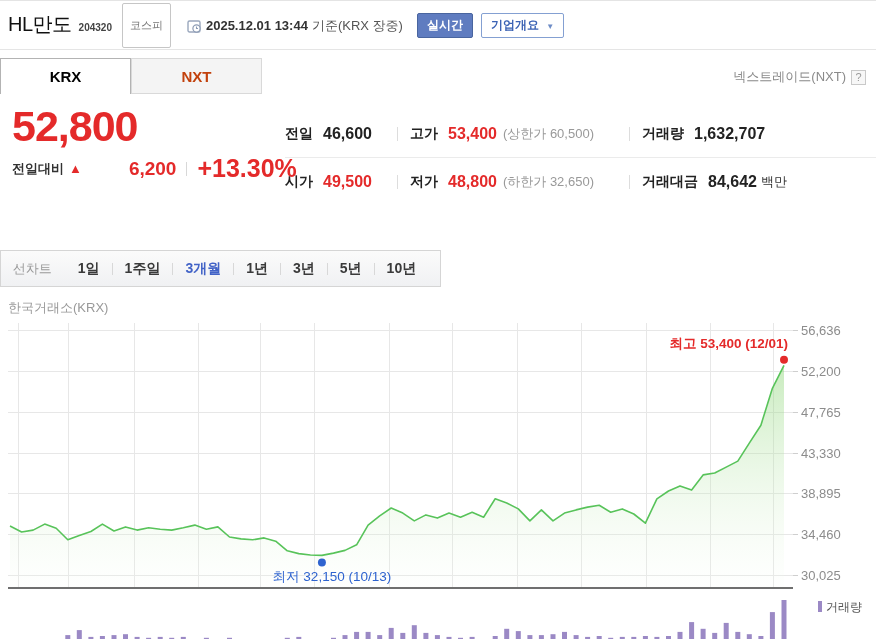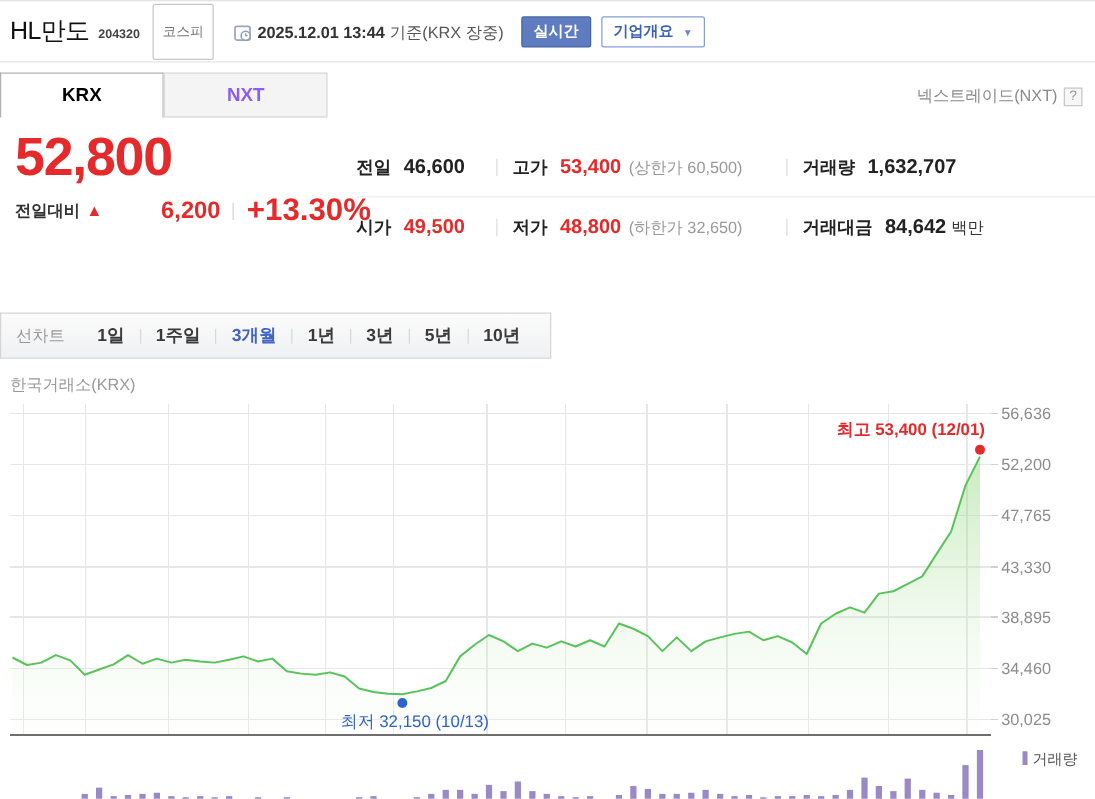--- a/index.html
+++ b/index.html
@@ -26,21 +26,21 @@
     background:#fff; border:1px solid #84a0d2; padding:3px 9px; border-radius:2px; cursor:pointer; }
   .btn-overview .caret { font-size:8px; color:#6d8cc6; margin-left:4px; }
 
   .hdr-divider { height:1px; background:#e5e5e5; margin:2px 0 0 0; }
 
   
   .tabs-row { position:relative; height:36px; margin-top:8px; }
   .tab { position:absolute; top:0; height:36px; width:131px; display:flex; align-items:center; justify-content:center;
     font-size:15px; font-weight:bold; cursor:pointer; }
   .tab.active { left:0; background:#fff; border:1px solid #b3b3b3; border-bottom:none; color:#000; }
-  .tab.inactive { left:131px; background:#f4f4f4; border:1px solid #d9d9d9; color:#8b5cf6;text-align:center; }
+  .tab.inactive { left:131px; background:#f4f4f4; border:1px solid #d9d9d9; color:#c2410c;text-align:center; }
   .nxt-note { position:absolute; right:10px; top:10px; font-size:13px; color:#8a8a8a; display:flex; align-items:center; }
   .help-box { width:15px; height:15px; margin-left:5px; border:1px solid #c9c9c9; background:#f7f7f7;
     color:#999; font-size:11px; display:flex; align-items:center; justify-content:center; cursor:pointer; }
 
   
   .price-sec { position:relative; height:152px; }
   .cur-price { position:absolute; left:12px; top:8px; font-size:43px; font-weight:bold; color:#e42a2a; letter-spacing:-1px; }
   .chg-row { position:absolute; left:12px; top:60px; display:flex; align-items:center; }
   .chg-label { font-size:13px; font-weight:bold; color:#333; margin-right:5px; }
   .chg-arrow { font-size:13px; color:#e42a2a; margin-right:2px; }

